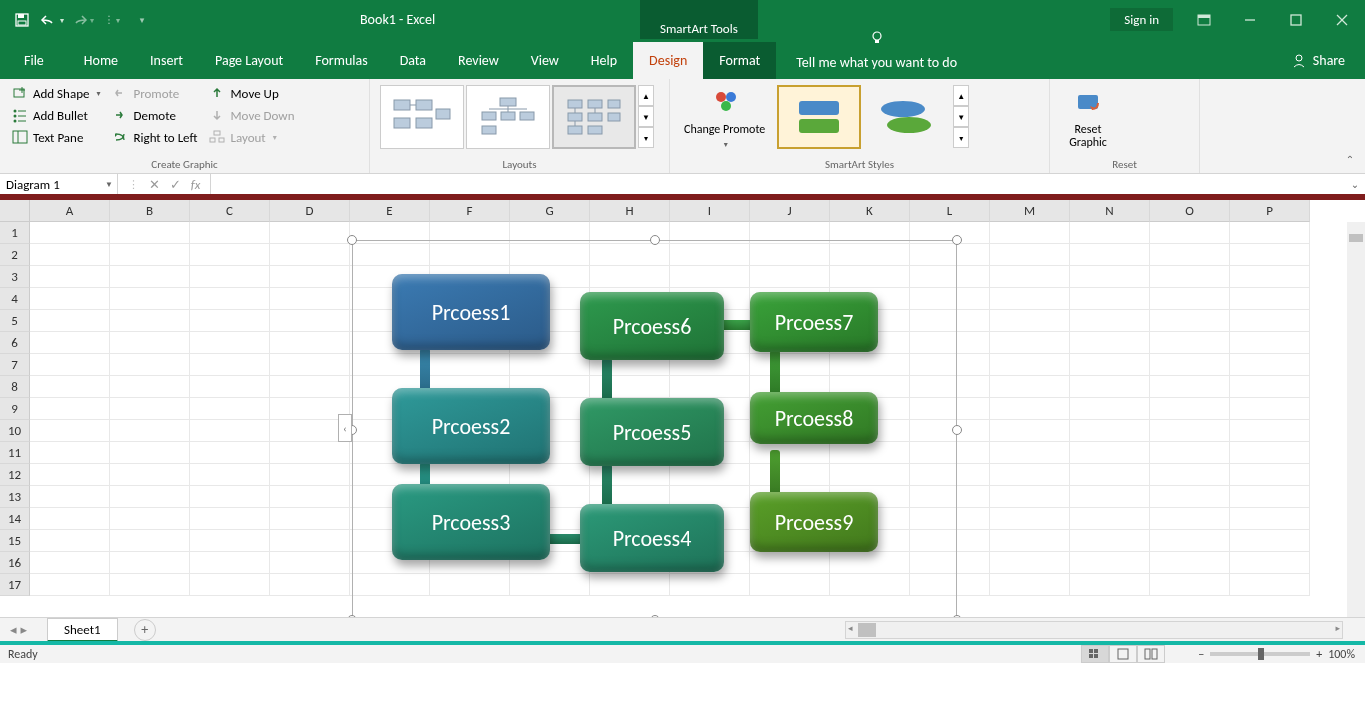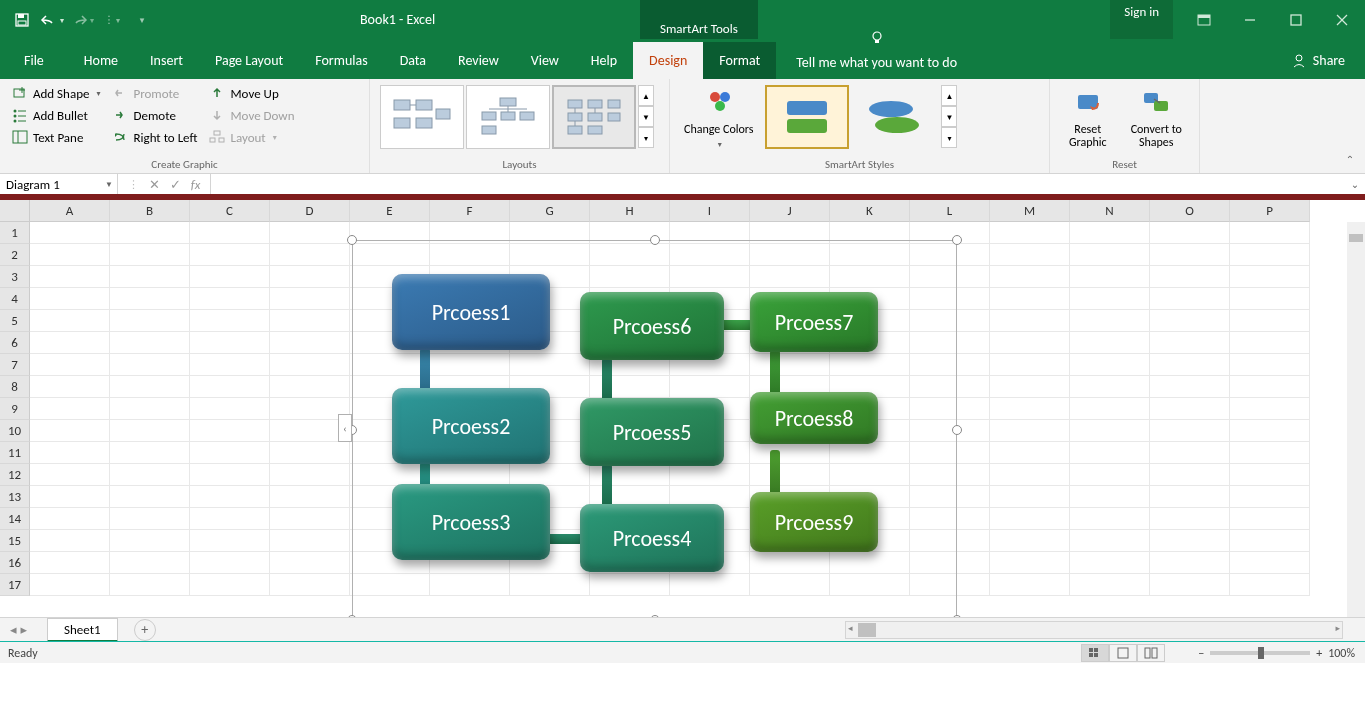--- a/index.html
+++ b/index.html
@@ -4,21 +4,21 @@
 <style>
 * { margin:0; padding:0; box-sizing:border-box; font-family:"Segoe UI","Calibri",sans-serif; -webkit-font-smoothing:antialiased; }
 body { background:#fff; width:1365px; height:723px; overflow:hidden; position:relative; font-size:13px; }
 
 
 .titlebar { height:39px; background:#107c41; display:flex; align-items:center; color:#fff; position:relative; }
 .titlebar .qat { display:flex; align-items:center; gap:6px; padding-left:10px; }
 .qat-btn { width:24px; height:24px; display:flex; align-items:center; justify-content:center; cursor:pointer; color:#fff; }
 .titlebar .title { position:absolute; left:360px; font-size:14px; }
 .titlebar .tools-tab { position:absolute; left:640px; top:0; height:57px; padding:0 20px; background:#0a5c31; display:flex; align-items:center; font-size:13px; }
-.win-ctrl { position:absolute; right:0; top:0; display:flex; height:39px; }
+.win-ctrl { position:absolute; right:0; top:0; display:flex; align-items:center; height:39px; }
 .signin { background:#0e6b37; padding:4px 14px; margin-right:8px; font-size:13px; }
 .win-btn { width:46px; height:39px; display:flex; align-items:center; justify-content:center; color:#d3eadb; }
 
 
 .ribbon-tabs { height:40px; background:#107c41; display:flex; align-items:flex-end; color:#fff; padding-left:16px; position:relative; }
 .rt { padding:10px 16px 10px; font-size:14px; cursor:pointer; }
 .rt.active { background:#f3f3f3; color:#c2410c; }
 .rt.context { background:#0a5c31; }
 .rt.file { padding-left:8px; padding-right:24px; }
 .tell-me { display:flex; align-items:center; gap:8px; margin-left:20px; padding-bottom:8px; font-size:14px;flex-direction:column; }
@@ -84,21 +84,21 @@
 
 
 .sheet-bar { height:24px; background:#f3f3f3; border-top:1px solid #d4d4d4; display:flex; align-items:center; position:relative;}
 .sheet-nav { display:flex; gap:4px; padding:0 10px; color:#888;}
 .sheet-tab { padding:3px 16px; background:#fff; border:1px solid #ccc; border-bottom:2px solid #107c41; font-size:13px; margin-left:10px;}
 .sheet-add { width:22px; height:22px; border:1px solid #ccc; border-radius:50%; margin-left:16px; display:flex; align-items:center; justify-content:center; font-size:14px; color:#666; cursor:pointer;}
 .hsb { position:absolute; right:22px; width:498px; height:18px; background:#f0f0f0; border:1px solid #d4d4d4;}
 .hsb .th { position:absolute; left:12px; width:18px; height:14px; top:1px; background:#c0c0c0;}
 
 
-.status { height:22px; background:#f3f3f3; border-top:1px solid #14b8a6; display:flex; align-items:center; padding:0 8px; font-size:12px; color:#444; position:relative;}
+.status { height:22px; background:#f3f3f3; border-top:4px solid #14b8a6; display:flex; align-items:center; padding:0 8px; font-size:12px; color:#444; position:relative;}
 .view-btns { position:absolute; right:200px; display:flex;}
 .vb { width:28px; height:18px; border:1px solid #ccc; display:flex; align-items:center; justify-content:center; font-size:10px;}
 .zoom { position:absolute; right:10px; display:flex; align-items:center; gap:6px;}
 .zoom .track { width:100px; height:4px; background:#ccc; position:relative;}
 .zoom .zth { position:absolute; left:48px; top:-4px; width:6px; height:12px; background:#666;}
 
 svg { display:block; }
 </style>
 </head>
 <body>
@@ -337,21 +337,21 @@
   <div class="rgroup" style="width:380px">
     <div class="rgroup-body">
       <div class="big-btn">
         <span class="ic">
             <svg width="32" height="28">
               <circle cx="12" cy="8" r="5" fill="#d84a3a"></circle>
               <circle cx="22" cy="8" r="5" fill="#3a7ad8"></circle>
               <circle cx="17" cy="17" r="5" fill="#3ab84a"></circle>
             </svg>
           </span>
-        <span style="text-align:center;line-height:1.1">Change Colors</span>
+        <span style="text-align:center;line-height:1.1">Change Promote</span>
           <span class="dd">▾</span>
       </div>
       <div class="style-gal">
         <div class="style-item sel">
             <svg width="60" height="44">
               <rect x="10" y="6" width="40" height="14" rx="3" fill="#4a8ac8"></rect>
               <rect x="10" y="24" width="40" height="14" rx="3" fill="#5aa83a"></rect>
             </svg>
           </div>
         <div class="style-item">
@@ -374,30 +374,20 @@
     <div class="rgroup-body">
       <div class="big-btn">
         <span class="ic">
             <svg width="32" height="28">
               <rect x="6" y="6" width="20" height="14" rx="2" fill="#4a8ac8"></rect>
               <path d="M20 20 Q26 20 26 14" fill="none" stroke="#d8603a" stroke-width="2"></path>
               <path d="M18 17 L20 21 L23 19" fill="#d8603a"></path>
             </svg>
           </span>
         <span style="text-align:center;line-height:1.1;width:48px">Reset Graphic</span>
-      </div>
-      <div class="big-btn">
-        <span class="ic">
-            <svg width="32" height="28">
-              <rect x="4" y="4" width="14" height="10" rx="2" fill="#4a8ac8"></rect>
-              <rect x="14" y="12" width="14" height="10" rx="2" fill="#5aa83a"></rect>
-              <path d="M14 10 L20 14" stroke="#666" stroke-width="1.5"></path>
-            </svg>
-          </span>
-        <span style="text-align:center;line-height:1.1;width:58px">Convert to Shapes</span>
       </div>
     </div>
     <div class="rgroup-label">Reset</div>
   </div>
   <div class="collapse">⌃</div>
 </div>
 
 <div class="fbar">
   <div class="namebox">
       <span>Diagram 1</span>

